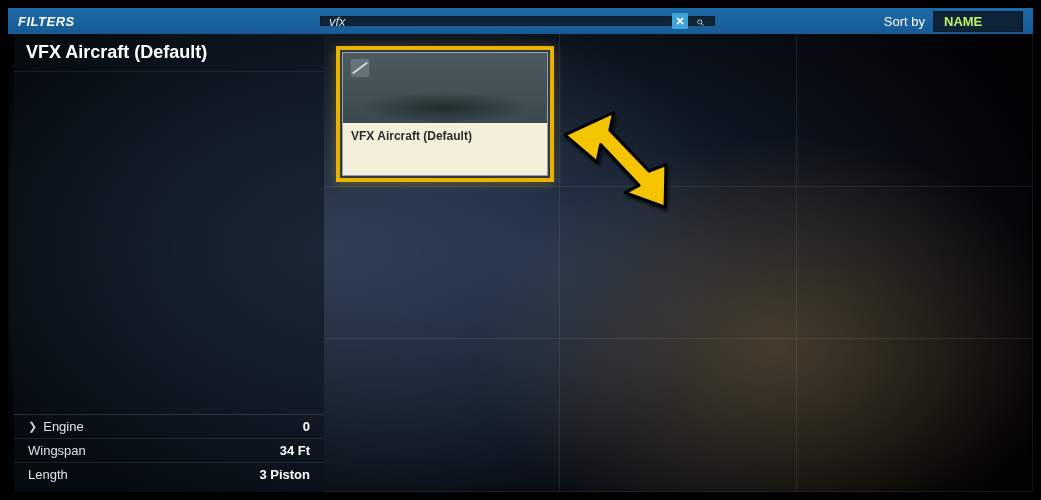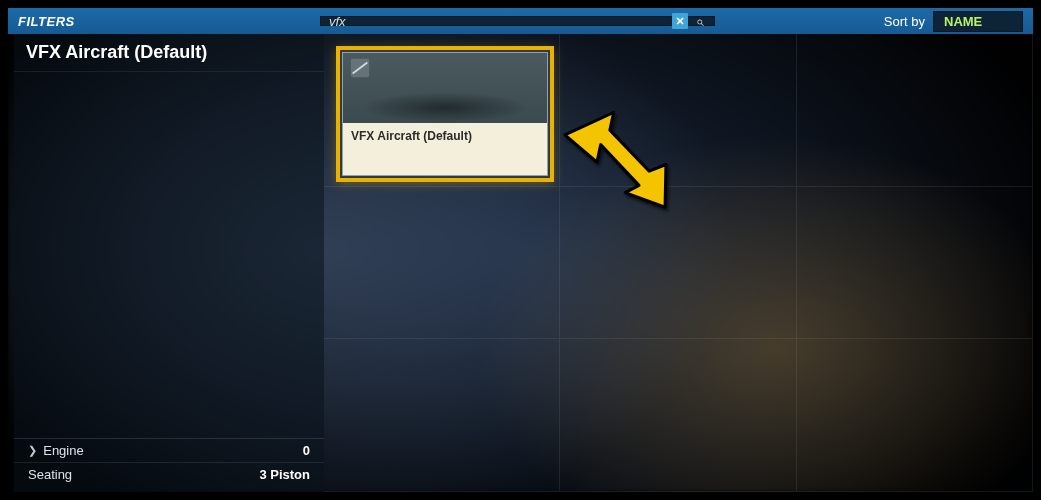--- a/index.html
+++ b/index.html
@@ -270,21 +270,27 @@
 
         <div class="stat-row">
               <div class="stat-label">
                 <span class="expand-chevron">❯</span>
                 <span>Engine</span>
               </div>
               <div class="stat-value">0</div>
             </div>
             <div class="stat-row">
               <div class="stat-label">
-                <span>Seating</span>
+                <span>Wingspan</span>
+              </div>
+              <div class="stat-value">34 Ft</div>
+            </div>
+            <div class="stat-row">
+              <div class="stat-label">
+                <span>Length</span>
               </div>
               <div class="stat-value">3 Piston</div>
             </div>
           </div>
       </div>
 
       <div class="grid">
         <div class="grid-cell"></div>
         <div class="grid-cell"></div>
         <div class="grid-cell"></div>

